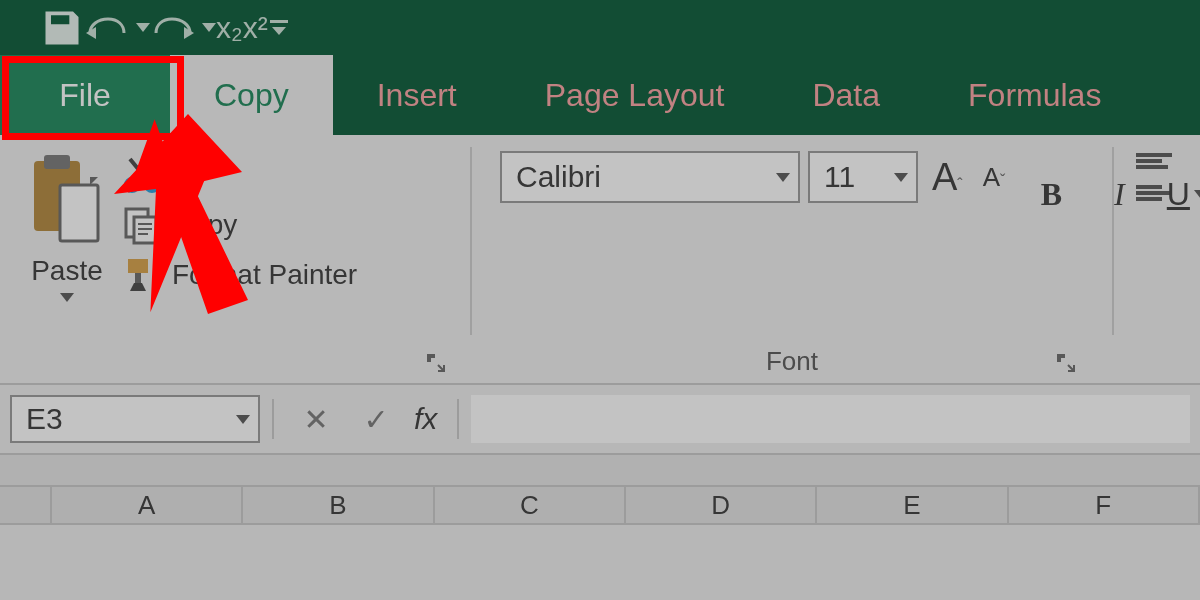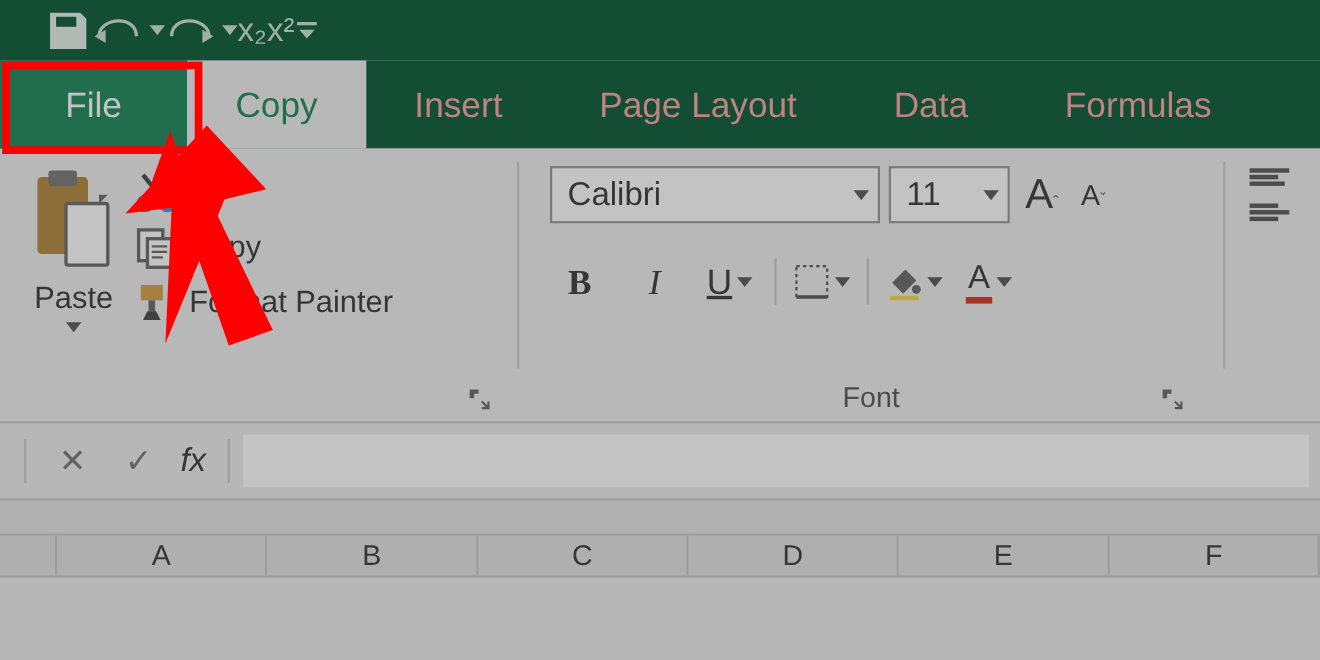--- a/index.html
+++ b/index.html
@@ -161,21 +161,21 @@
         <svg width="24" height="24" viewBox="0 0 24 24">
             <path d="M4 4h6v2H6v4H4V4zm10 10l6 6M20 14v6h-6" fill="none" stroke="#6b6b6b" stroke-width="2"></path>
           </svg>
       </span>
     </div>
   </div>
 
   <div class="vsep"></div>
 
   <div class="group font-group" style="width:640px;">
-    <div class="group-body" style="flex-direction:column;">
+    <div class="group-body" style="flex-direction:row;gap:13px;">
       <div class="font-top">
         <div class="combo font-name">
           <span>Calibri</span>
           <span class="caret-dn"></span>
         </div>
         <div class="combo font-size">
           <span>11</span>
           <span class="caret-dn"></span>
         </div>
         <span class="A-big">
@@ -241,20 +241,24 @@
       <div class="align-row">
           <div class="bar" style="width:26px;"></div>
           <div class="bar"></div>
           <div class="bar" style="width:26px;"></div>
         </div>
     </span>
   </div>
 </div>
 
 <div class="namebar">
+  <div class="namebox">
+    <span>E3</span>
+    <span class="caret-dn"></span>
+  </div>
   <div class="sep"></div>
   <div class="fxbtn">✕</div>
   <div class="fxbtn">✓</div>
   <div class="fxlabel">
     <span>fx</span>
   </div>
   <div class="sep"></div>
   <div class="formula-input"></div>
 </div>
 

